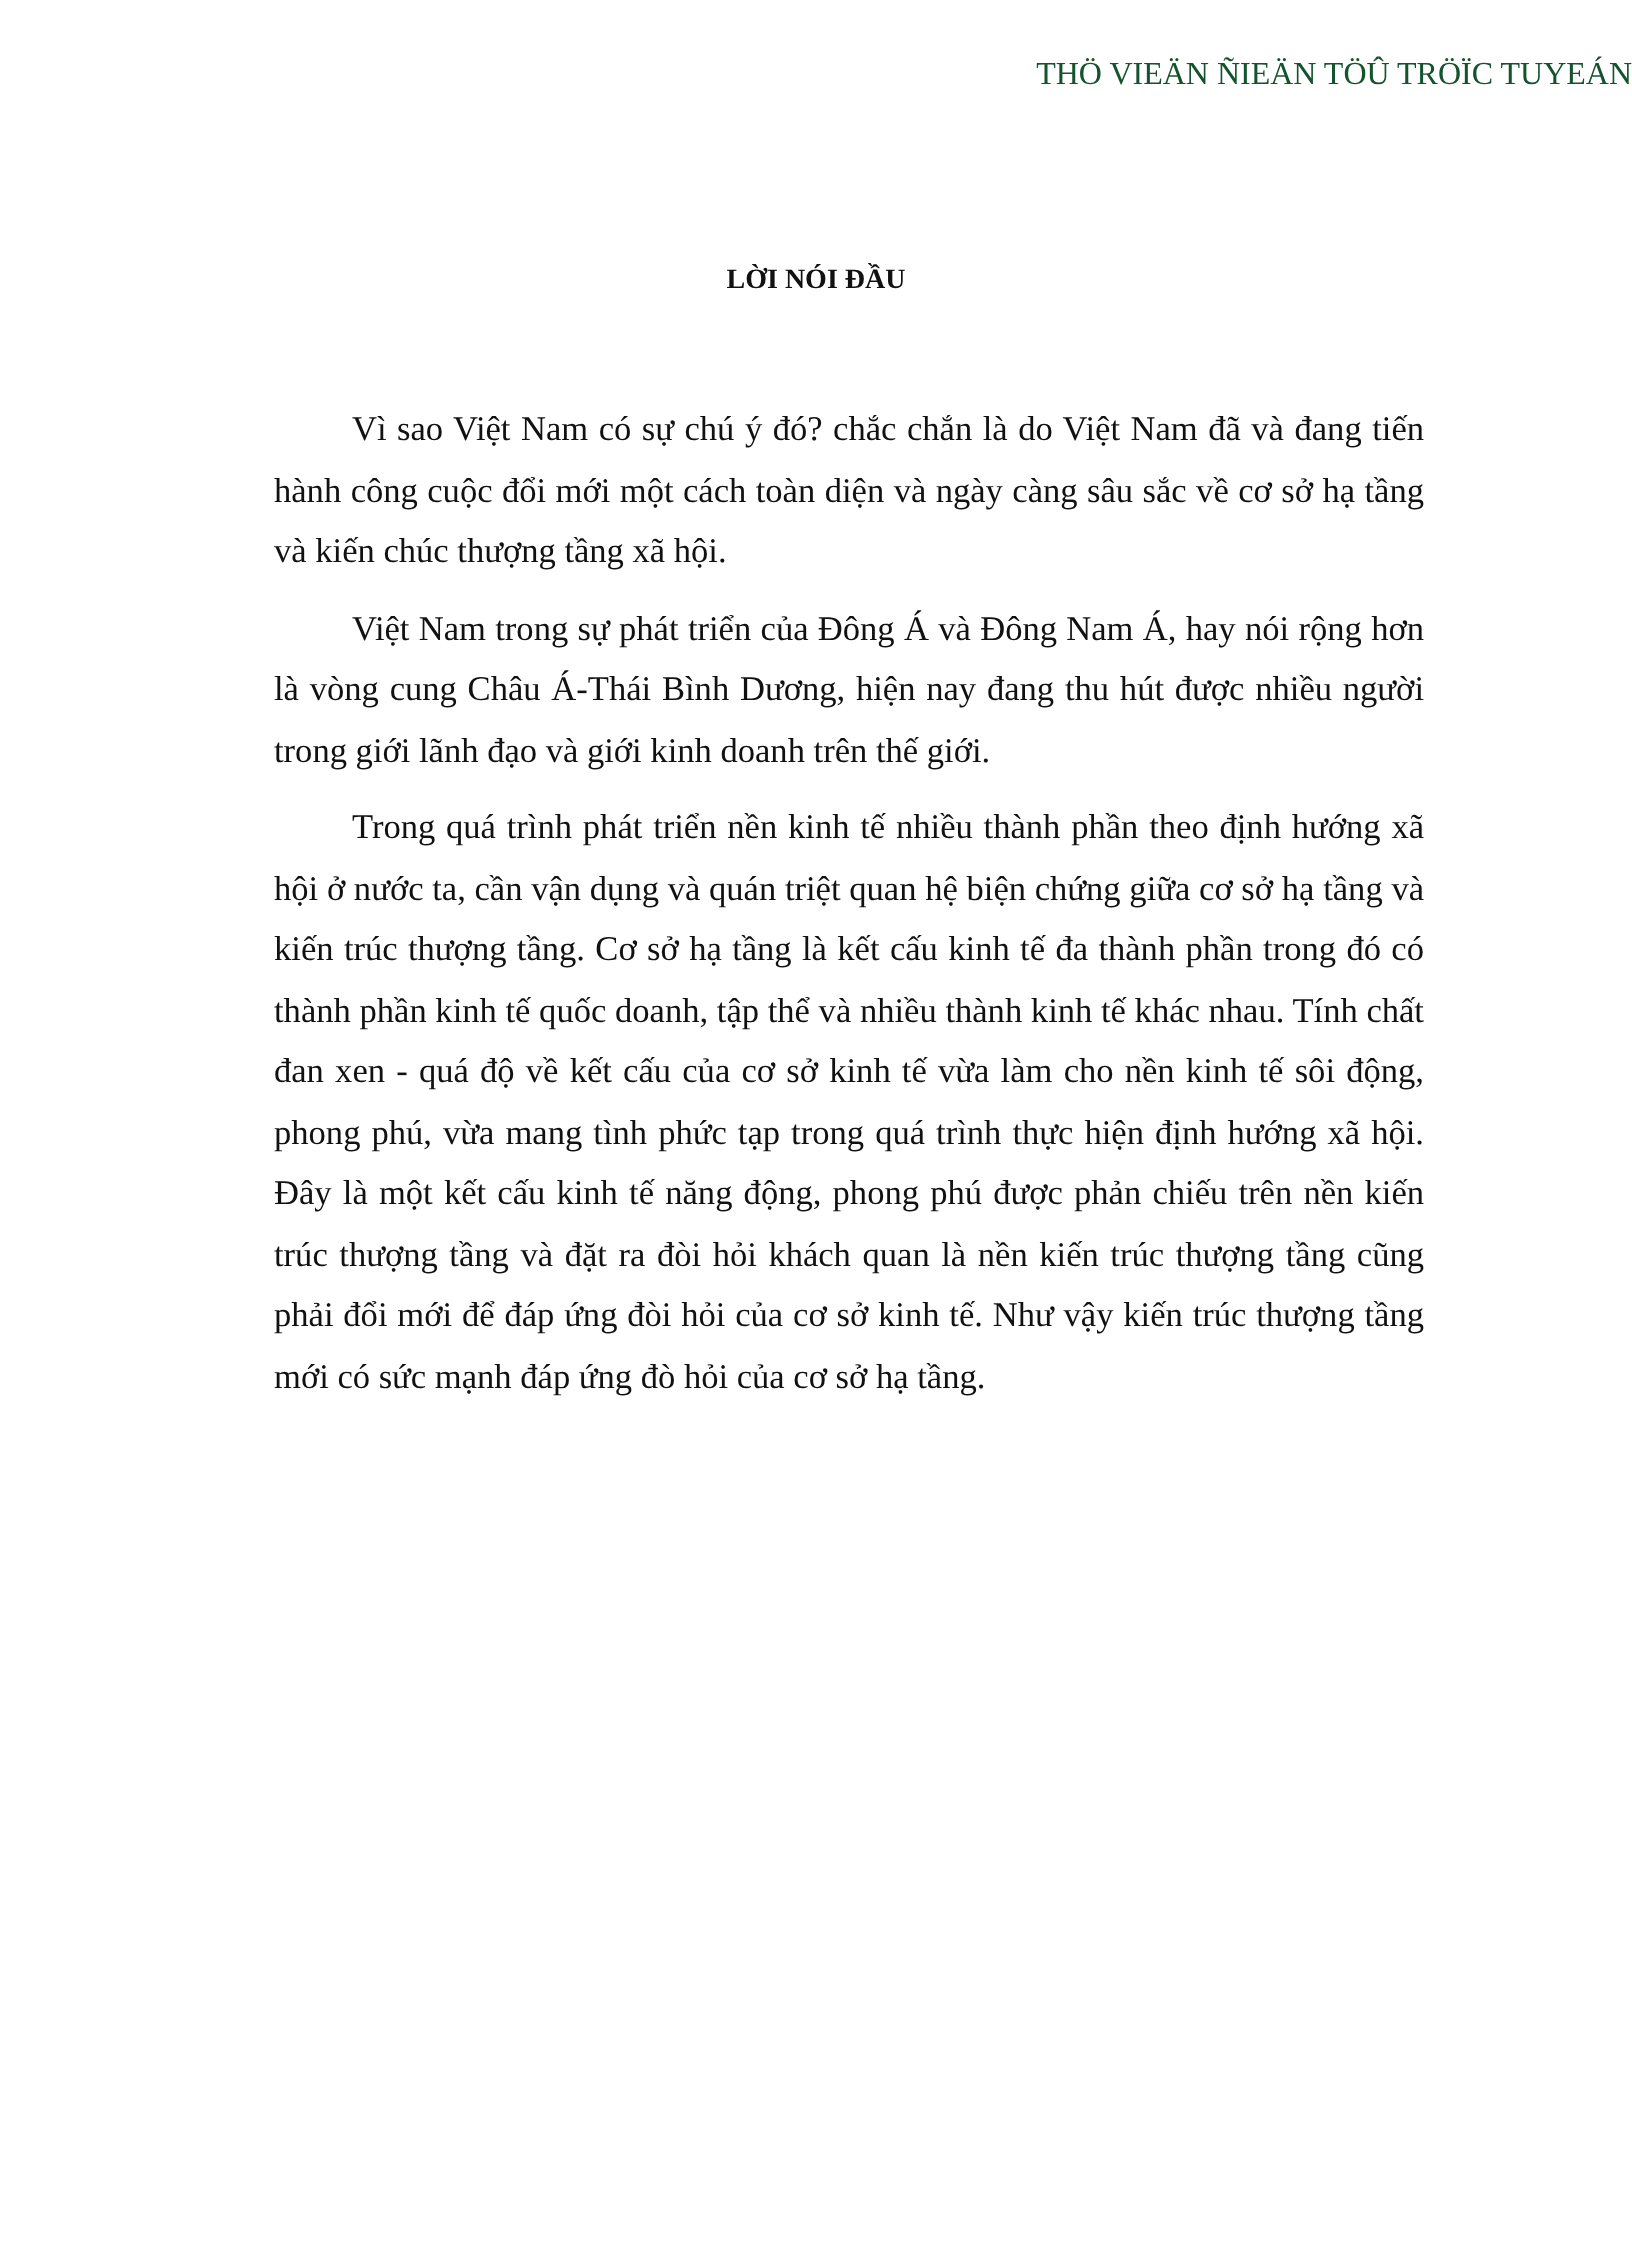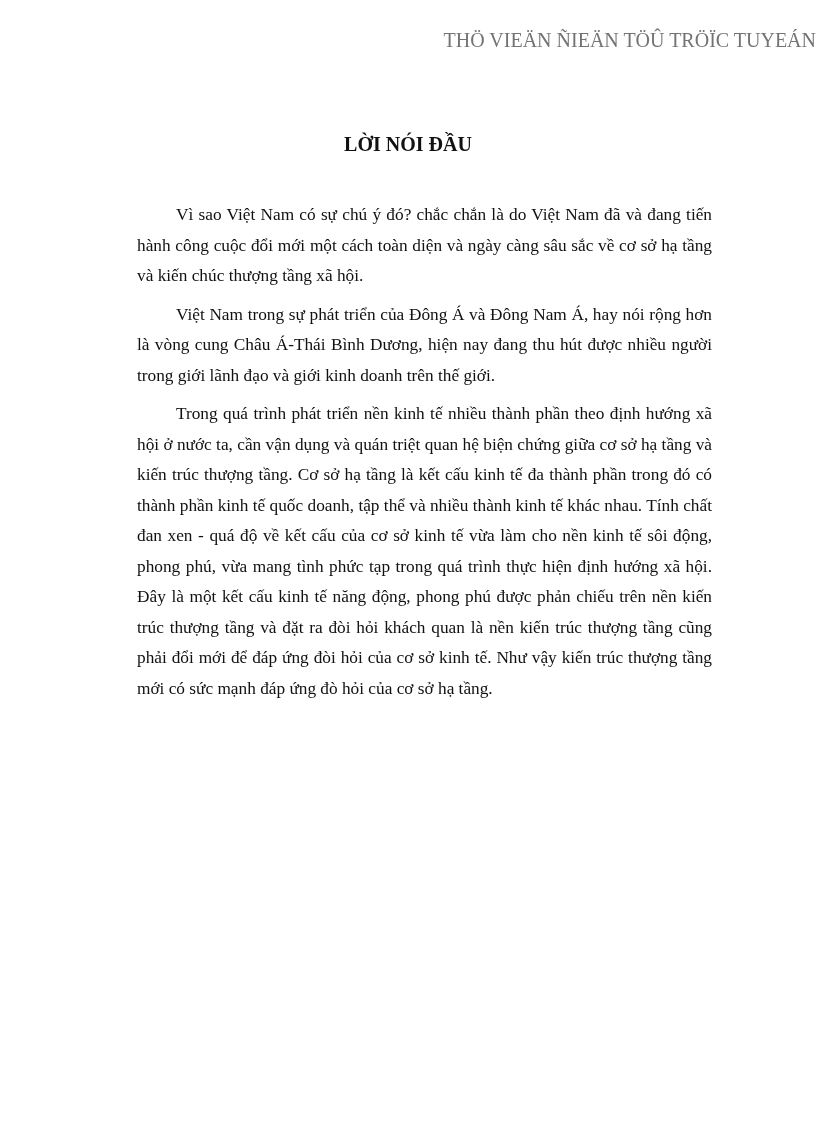--- a/index.html
+++ b/index.html
@@ -1,21 +1,21 @@
 <!DOCTYPE html>
 <html><head>
 <meta charset="utf-8">
 <style>
   html, body { margin: 0; padding: 0; background: #ffffff; }
   body { width: 816px; height: 1123px; position: relative; overflow: hidden;
          font-family: "Liberation Serif", "DejaVu Serif", serif; color: #111; }
-  .header { position: absolute; top: 29px; right: 0px; font-size: 20px; letter-spacing: 0px;
-            white-space: nowrap; color: #737373; }
+  .header { position: absolute; top: 29px; right: 0px; font-size: 16px; letter-spacing: 0px;
+            white-space: nowrap; color: #14532d; }
   .title { position: absolute; top: 133px; left: 0; width: 816px; text-align: center;
-           font-weight: bold; font-size: 20px; }
+           font-weight: bold; font-size: 14px; }
   .body-text { position: absolute; top: 200px; left: 137px; width: 575px;
                font-size: 17.3px; line-height: 30.5px; text-align: justify; }
   .body-text p { margin: 0 0 8px 0; text-indent: 39px; }
 </style>
 </head>
 <body>
 
 <div class="header">THÖ VIEÄN ÑIEÄN TÖÛ TRÖÏC TUYEÁN</div>
 
 <div class="title">LỜI NÓI ĐẦU</div>

